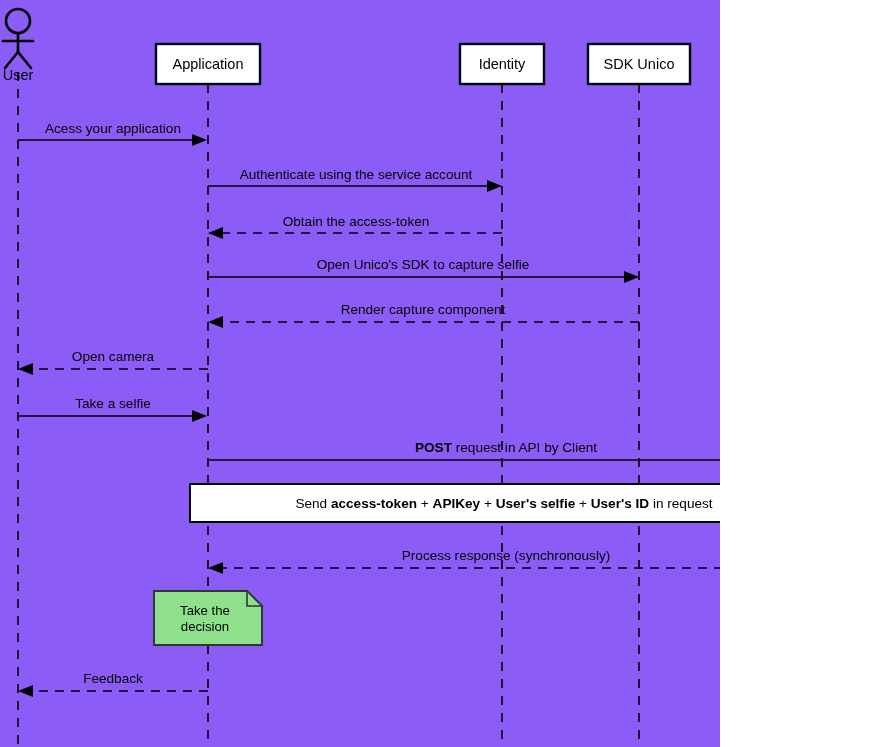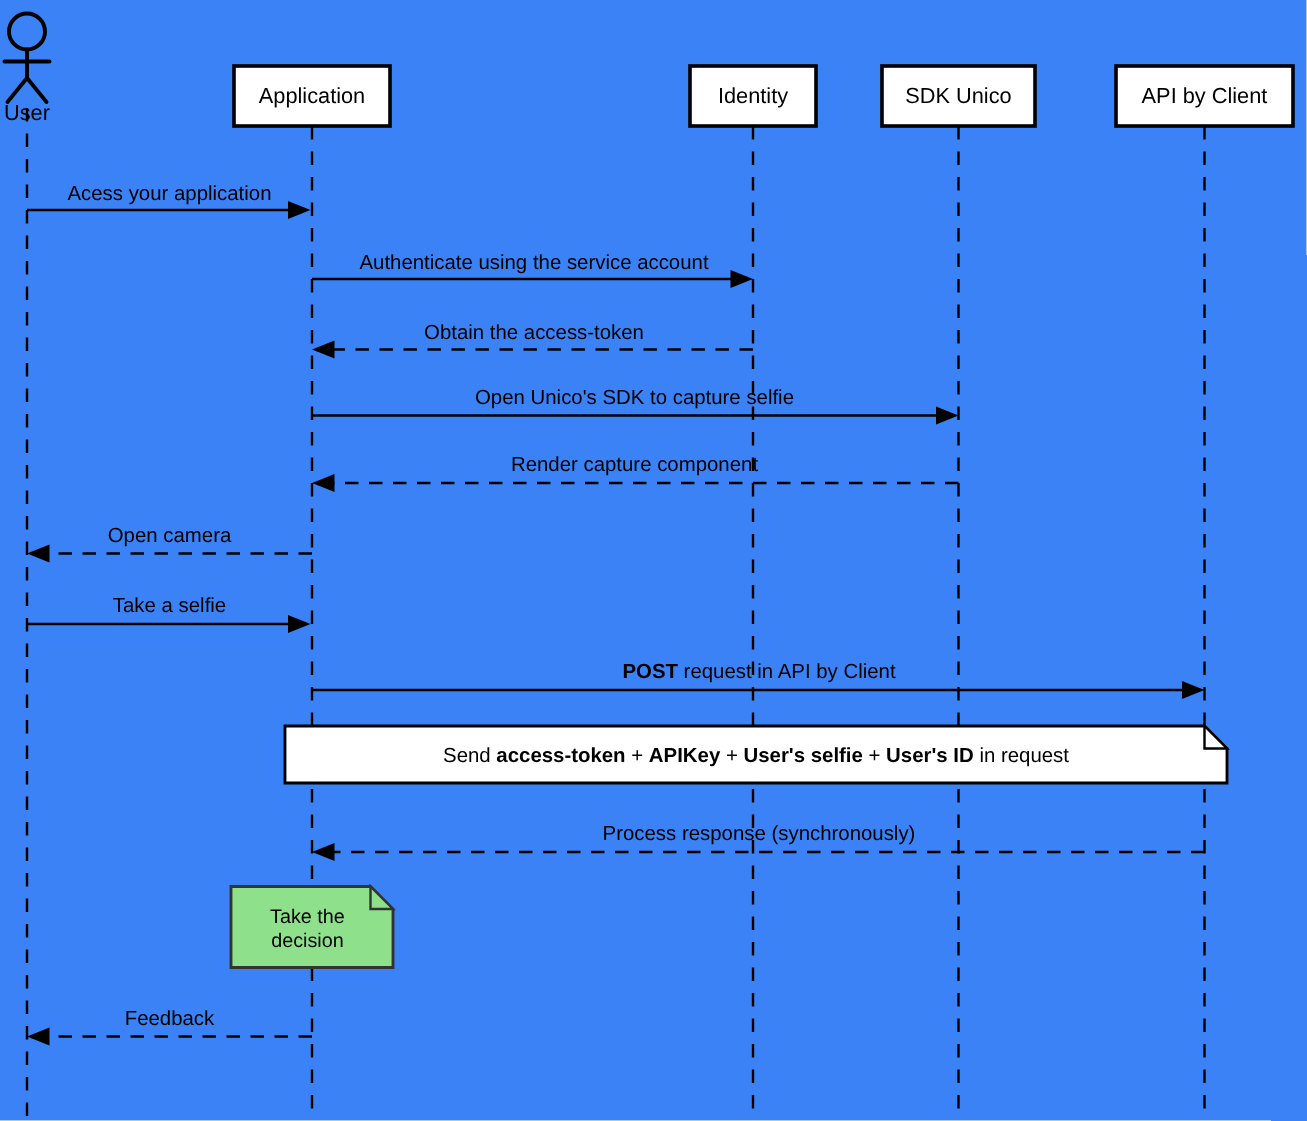--- a/index.html
+++ b/index.html
@@ -6,24 +6,24 @@
     margin: 0;
     padding: 0;
     background: #ffffff;
   }
   body {
     font-family: "Liberation Sans", sans-serif;
     -webkit-font-smoothing: antialiased;
   }
   #diagram-root {
     position: relative;
-    width: 871px;
+    width: 720px;
     height: 747px;
     overflow: hidden;
-    background: #3b82f6;
+    background: #8b5cf6;
   }
   #seq-svg {
     position: absolute;
     top: 0;
     left: 0;
     width: 871px;
     height: 747px;
     display: block;
   }
   .lifeline-box-rect {

